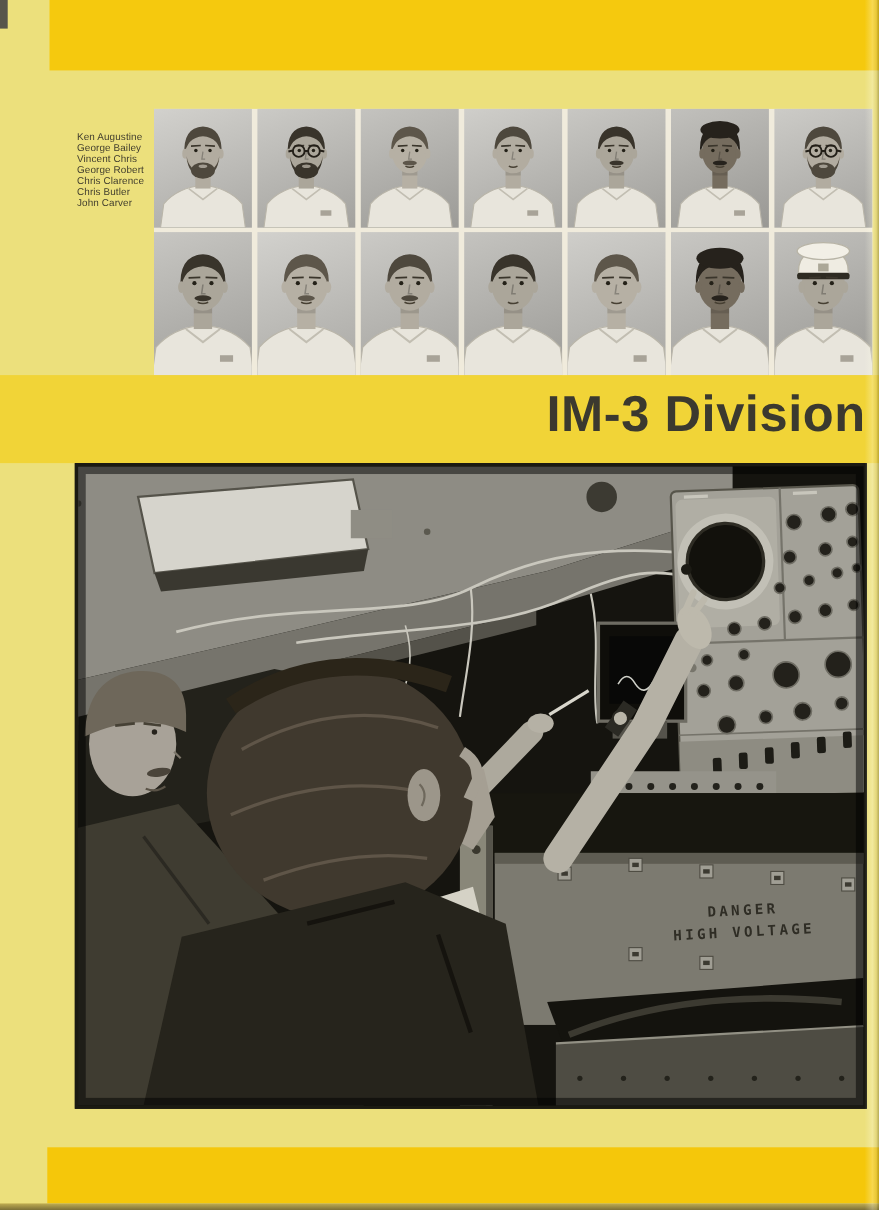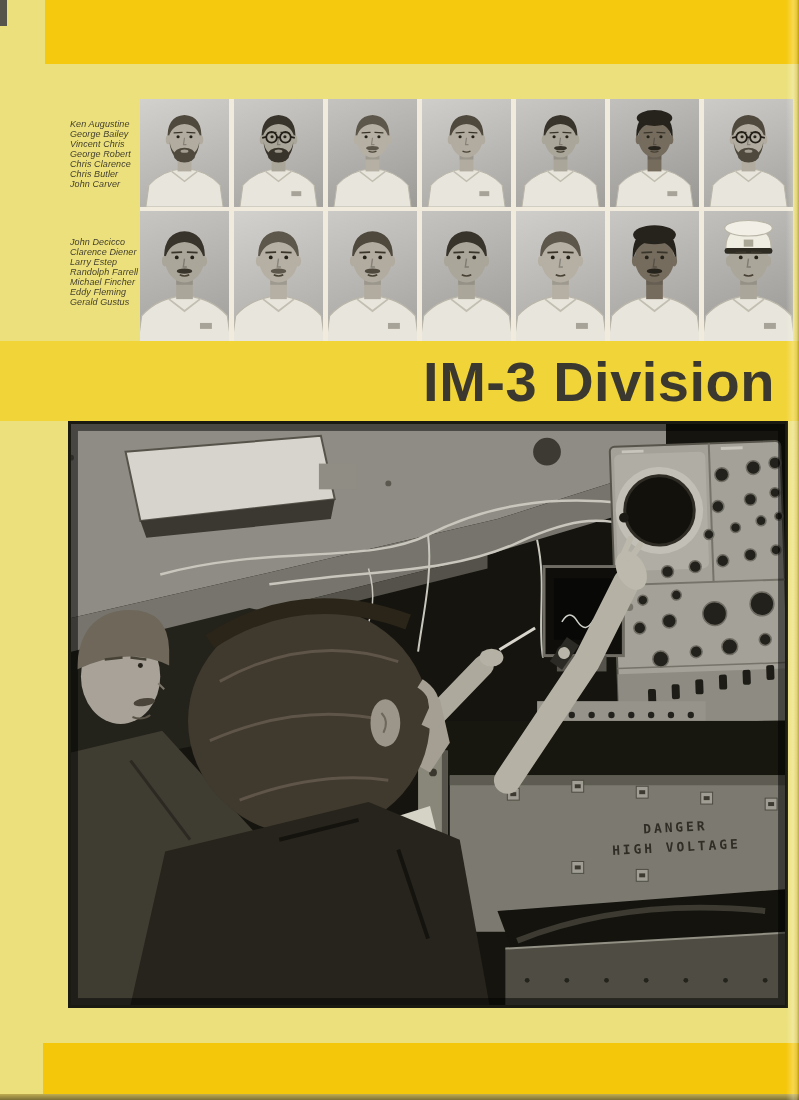--- a/index.html
+++ b/index.html
@@ -7,30 +7,30 @@
 
   .band-top{position:absolute;left:45px;top:0;width:754px;height:64px;background:#f5c90e;}
   .band-title{position:absolute;left:0;top:341px;width:799px;height:80px;background:#f1d437;}
   .band-bottom{position:absolute;left:43px;top:1043px;width:756px;height:51px;background:#f5c70a;}
   .bottom-edge{position:absolute;left:0;top:1094px;width:799px;height:6px;
     background:linear-gradient(#c0ad52,#7c7038);}
   .corner-mark{position:absolute;left:0;top:0;width:7px;height:26px;background:#57554b;}
   .right-edge{position:absolute;right:0;top:0;width:13px;height:1100px;pointer-events:none;
     background:linear-gradient(90deg,rgba(255,255,255,0) 0%,rgba(255,252,230,.30) 55%,rgba(214,200,120,.40) 82%,rgba(90,80,30,.38) 100%);}
 
-  .names{position:absolute;left:70px;width:78px;color:#44402f;font-size:9px;line-height:10px;letter-spacing:.1px;font-style:italic;}
+  .names{position:absolute;left:70px;width:78px;color:#44402f;font-size:9px;line-height:10px;letter-spacing:.1px;}
   #names-1{top:119px;}
   #names-2{top:237px;}
 
   #grid{position:absolute;left:140px;top:99px;width:653px;height:243px;background:#f0ebdc;
     display:grid;grid-template-columns:repeat(7,89px);grid-template-rows:108px 131px;column-gap:5px;row-gap:4px;}
   .cell{position:relative;overflow:hidden;}
   .cell svg{display:block;width:100%;height:100%;}
 
-  .title{position:absolute;right:24px;top:349px;font-size:56px;font-weight:700;color:#3b392f;letter-spacing:.5px;margin-left:48px;}
+  .title{position:absolute;right:12px;top:349px;font-size:46px;font-weight:700;color:#3b392f;letter-spacing:.5px;margin-left:48px;}
 
   #photo{position:absolute;left:68px;top:421px;width:720px;height:587px;background:#15140f;
     border:3px solid #1b1a12;box-sizing:border-box;}
   #photo svg{display:block;width:100%;height:100%;}
 
   .page-number{position:absolute;left:13px;top:1122px;font-size:17px;color:#3f3c31;}
 </style>
 </head>
 <body>
 
@@ -40,29 +40,20 @@
   <div class="corner-mark"></div>
 
   <div class="names" id="names-1">
       <div>Ken Augustine</div>
       <div>George Bailey</div>
       <div>Vincent Chris</div>
       <div>George Robert</div>
       <div>Chris Clarence</div>
       <div>Chris Butler</div>
       <div>John Carver</div>
-    </div>
-  <div class="names" id="names-2">
-      <div>John Decicco</div>
-      <div>Clarence Diener</div>
-      <div>Larry Estep</div>
-      <div>Randolph Farrell</div>
-      <div>Michael Fincher</div>
-      <div>Eddy Fleming</div>
-      <div>Gerald Gustus</div>
     </div>
 
   <div id="grid">
       <div class="cell" style="background: linear-gradient(160deg, rgb(210, 209, 205), rgb(170, 169, 165));">
         <svg viewBox="0 0 90 110" preserveAspectRatio="xMidYMax slice">
           <path d="M6,110 L9,88 Q22,73 45,71 Q68,73 81,88 L84,110 Z" fill="#e8e5dc" stroke="#b9b5a9" stroke-width="1"></path>
           <path d="M32,74 L45,84 L58,74" fill="none" stroke="#c2beb2" stroke-width="1.5"></path>
           <rect x="38" y="56" width="14" height="18" fill="#b2aca0"></rect>
           <rect x="38" y="56" width="14" height="6" fill="rgba(0,0,0,.12)"></rect>
           <ellipse cx="45" cy="40" rx="16.5" ry="20" fill="#b2aca0"></ellipse>

